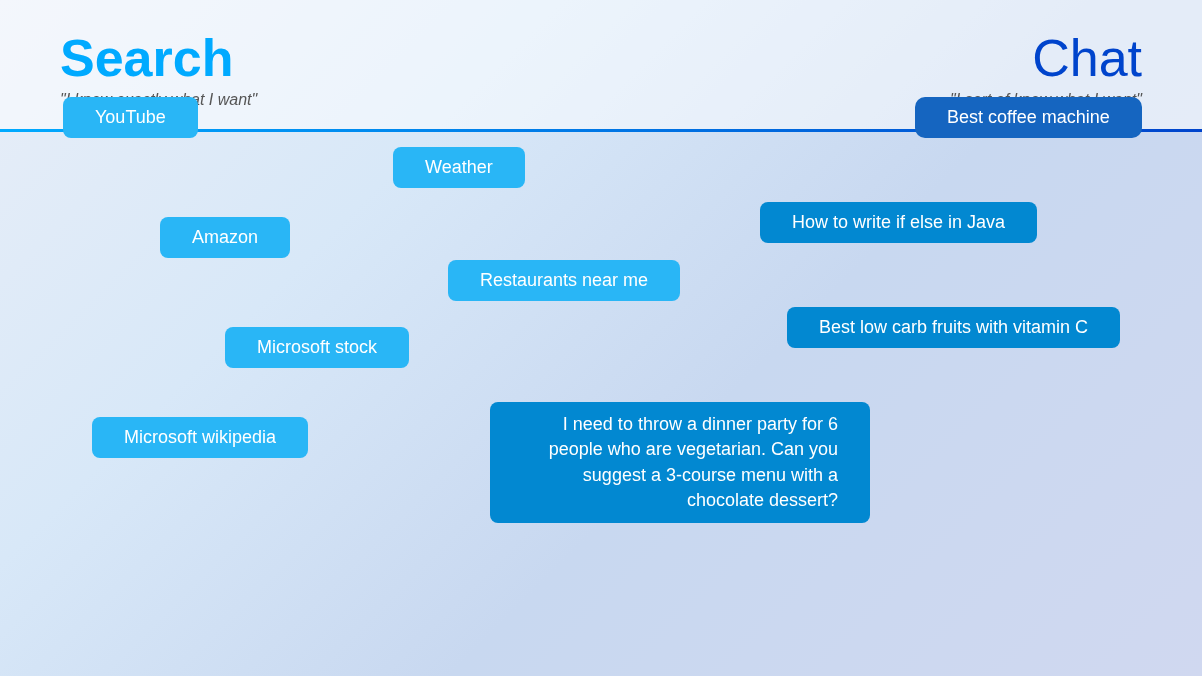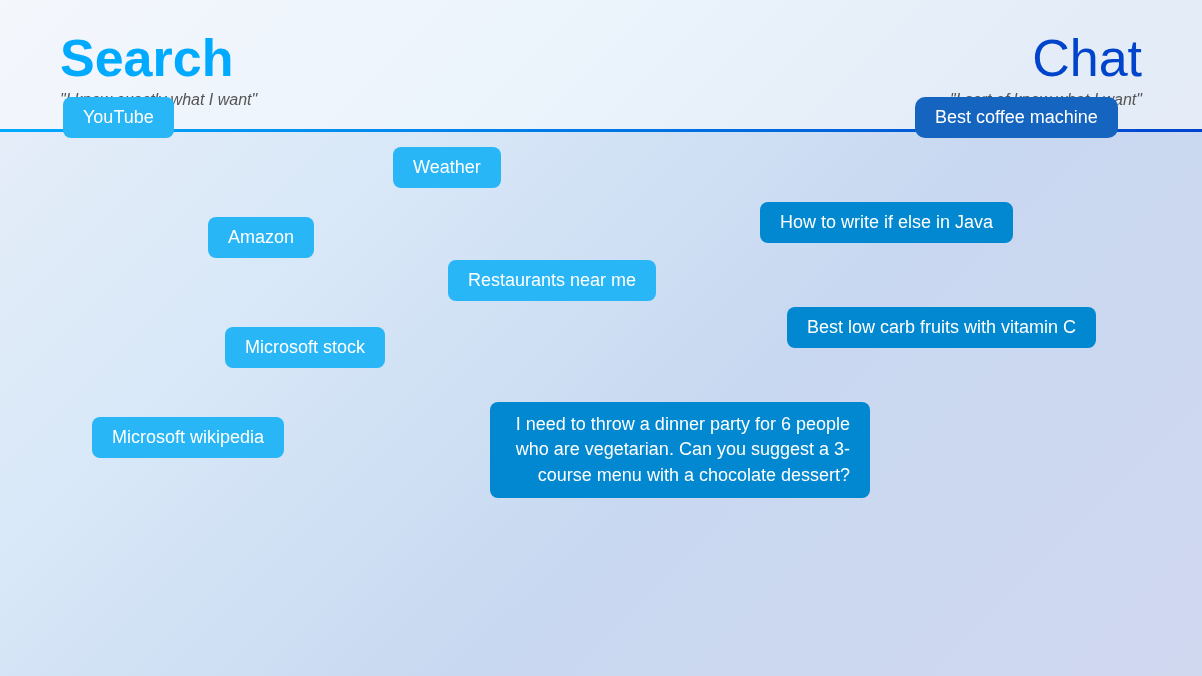--- a/index.html
+++ b/index.html
@@ -65,21 +65,21 @@
 
     .content-area {
       position: relative;
       width: 100%;
       height: calc(676px - 130px);
     }
 
     .pill {
       position: absolute;
       border-radius: 8px;
-      padding: 10px 20px;
+      padding: 10px 32px;
       color: white;
       font-size: 18px;
       font-weight: 500;
       white-space: nowrap;
       display: flex;
       align-items: center;
     }
 
     .pill-light {
       background-color: #29b6f6;
@@ -114,20 +114,20 @@
     <span class="header-subtitle">"I sort of know what I want"</span>
   </div>
 </div>
 
 <div class="divider"></div>
 
 <div class="content-area" id="content-area">
 <div class="pill pill-light" style="top: -35px; left: 63px;">YouTube</div>
     <div class="pill pill-light" style="top: 15px; left: 393px;">Weather</div>
     <div class="pill pill-dark" style="top: -35px; left: 915px;">Best coffee machine</div>
-    <div class="pill pill-light" style="top: 85px; left: 160px; margin-left: 48px;">Amazon</div>
+    <div class="pill pill-light" style="top: 85px; left: 160px;">Amazon</div>
     <div class="pill pill-medium" style="top: 70px; left: 760px;">How to write if else in Java</div>
     <div class="pill pill-light" style="top: 128px; left: 448px;">Restaurants near me</div>
     <div class="pill pill-medium" style="top: 175px; left: 787px;">Best low carb fruits with vitamin C</div>
     <div class="pill pill-light" style="top: 195px; left: 225px;">Microsoft stock</div>
     <div class="pill pill-light" style="top: 285px; left: 92px;">Microsoft wikipedia</div>
     <div class="pill pill-medium pill-long" style="top: 270px; left: 490px;">I need to throw a dinner party for 6 people who are vegetarian. Can you suggest a 3-course menu with a chocolate dessert?</div>
   </div>
 
 </body></html>

